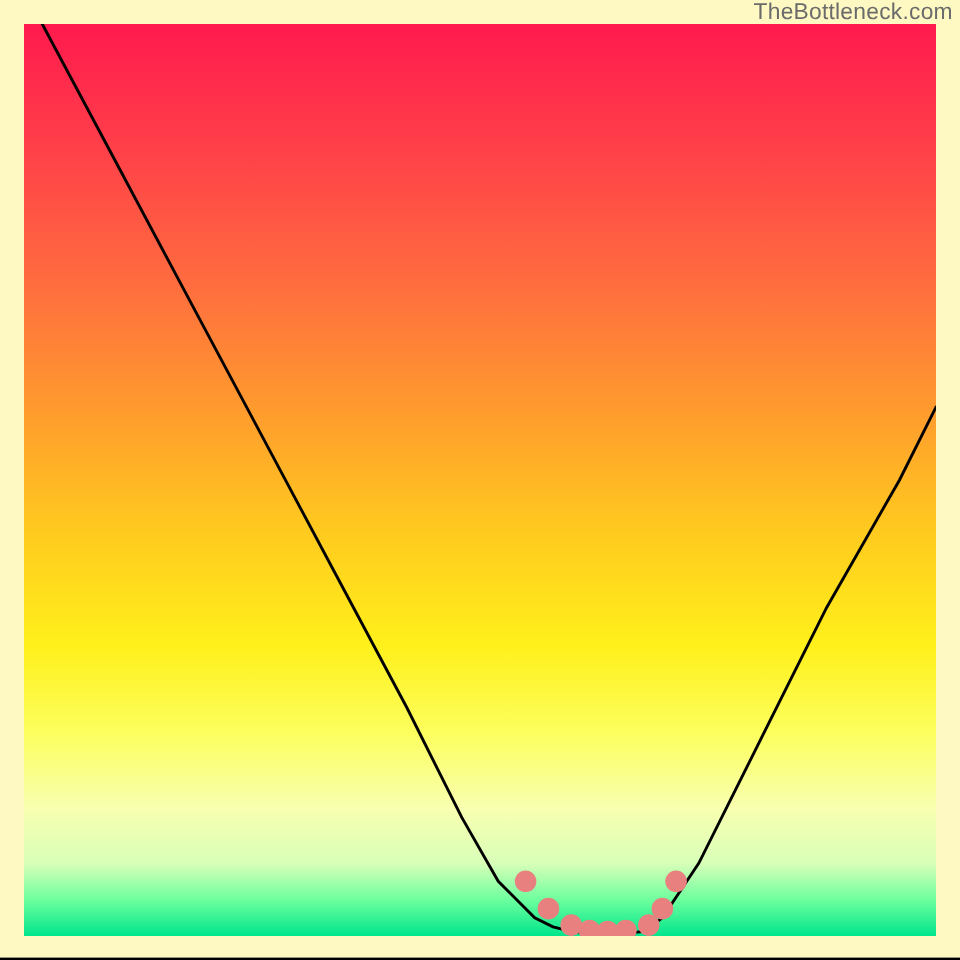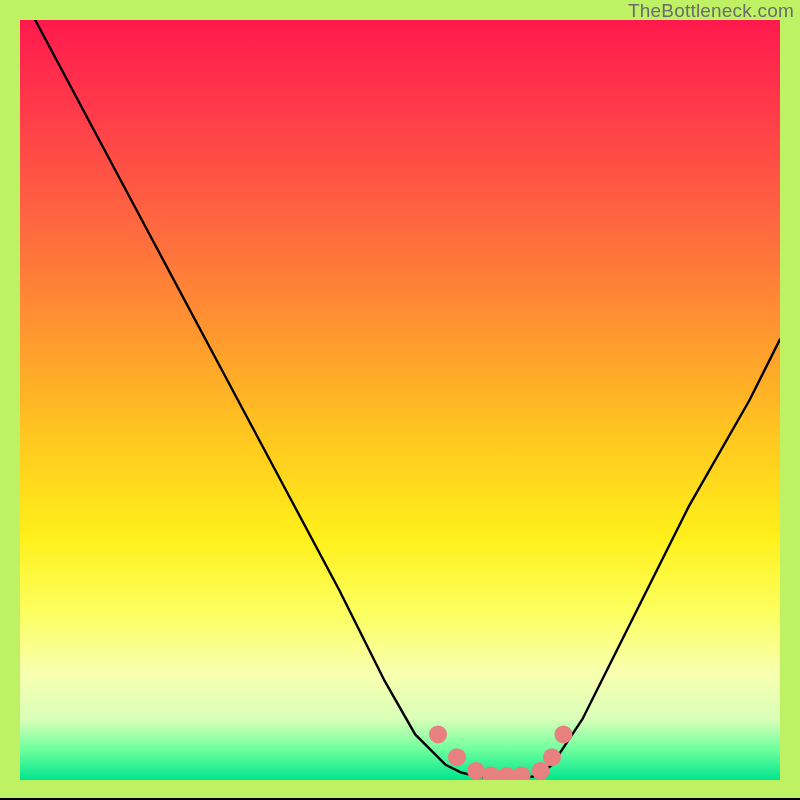--- a/index.html
+++ b/index.html
@@ -9,21 +9,21 @@
     height: 800px;
     background: #000;
     overflow: hidden;
   }
   .frame {
     position: absolute;
     left: 0;
     top: 0;
     width: 800px;
     height: 798px;
-    background: #bef264;
+    background: #fef9c3;
   }
   .plot-area {
     position: absolute;
     left: 20px;
     top: 20px;
     width: 760px;
     height: 760px;
     background: linear-gradient(
       to bottom,
       #ff1a4d 0%,

